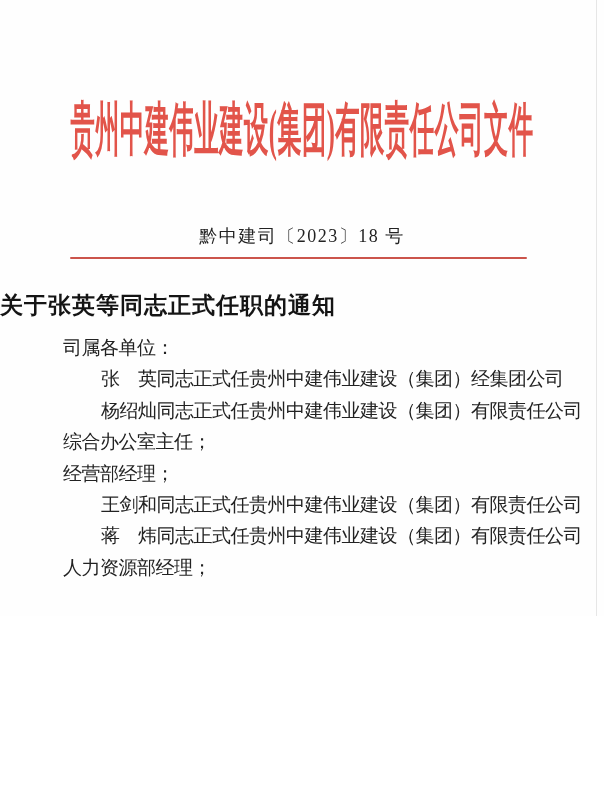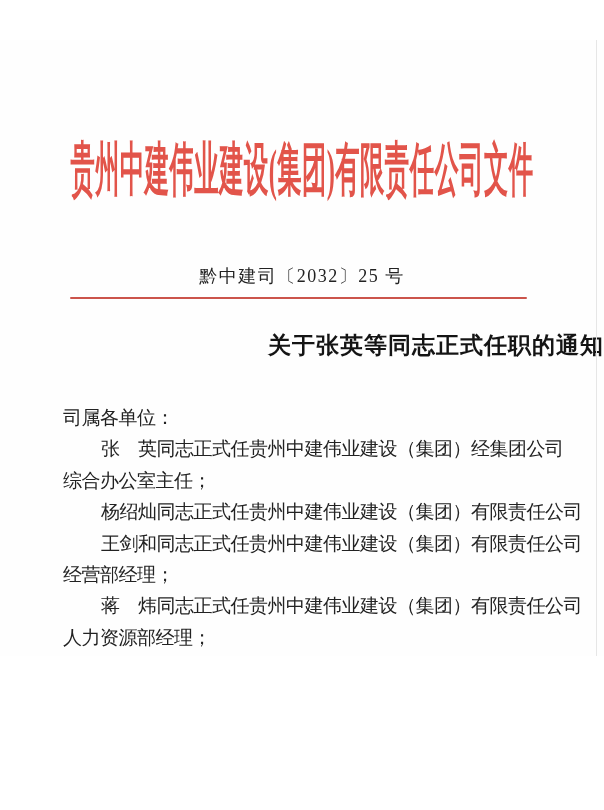--- a/index.html
+++ b/index.html
@@ -8,21 +8,20 @@
     background: #ffffff;
   }
   .page {
     position: relative;
     width: 604px;
     height: 616px;
     background: #fefefe;
     overflow: hidden;
     font-family: "Liberation Serif", "DejaVu Serif", serif;
     color: #1f1f1f;
-    margin-top: 40px;
   }
   
   .scan-edge {
     position: absolute;
     top: 0;
     right: 7px;
     width: 1px;
     height: 810px;
     background: #e6e6e6;
   }
@@ -58,30 +57,30 @@
     height: 2px;
     background: var(--rule-red, #cb544b);
     border-radius: 1px;
   }
   .doc-title {
     position: absolute;
     top: 290px;
     left: 0;
     width: 100%;
     margin: 0;
-    text-align: right;
+    text-align: left;
     font-size: 23px;
     line-height: 32px;
     font-weight: bold;
     letter-spacing: 1px;
     color: #141414;
   }
   .doc-body {
     position: absolute;
-    top: 362px;
+    top: 332px;
     left: 63px;
     width: 482px;
     font-size: 19px;
     line-height: 31.4px;
     letter-spacing: -0.5px;
     color: #222;
   }
   .body-line {
     white-space: nowrap;
   }
@@ -100,33 +99,33 @@
     font-family: "Liberation Serif", "DejaVu Serif", serif;
   }
 </style>
 </head>
 <body>
 
 <div class="page" style="--header-red: #e2544a; --rule-red: #cb544b;">
 
   <div class="red-header">贵州中建伟业建设(集团)有限责任公司文件</div>
 
-  <div class="doc-number">黔中建司〔2032〕25 号</div>
+  <div class="doc-number">黔中建司〔2023〕18 号</div>
 
   <div class="red-rule"></div>
 
   <h1 class="doc-title">关于张英等同志正式任职的通知</h1>
 
   <div class="doc-body">
     <div class="body-line">司属各单位：</div>
     <div class="body-line indent">张　英同志正式任贵州中建伟业建设（集团）经集团公司</div>
+    <div class="body-line indent">杨绍灿同志正式任贵州中建伟业建设（集团）有限责任公司</div>
     <div class="body-line">综合办公室主任；</div>
-    <div class="body-line indent">杨绍灿同志正式任贵州中建伟业建设（集团）有限责任公司</div>
+    <div class="body-line">经营部经理；</div>
     <div class="body-line indent">王剑和同志正式任贵州中建伟业建设（集团）有限责任公司</div>
-    <div class="body-line">经营部经理；</div>
     <div class="body-line indent">蒋　炜同志正式任贵州中建伟业建设（集团）有限责任公司</div>
     <div class="body-line">人力资源部经理；</div>
   </div>
 
   <div class="page-number">- 1 -</div>
 
   <div class="scan-edge"></div>
 
 </div>
 

